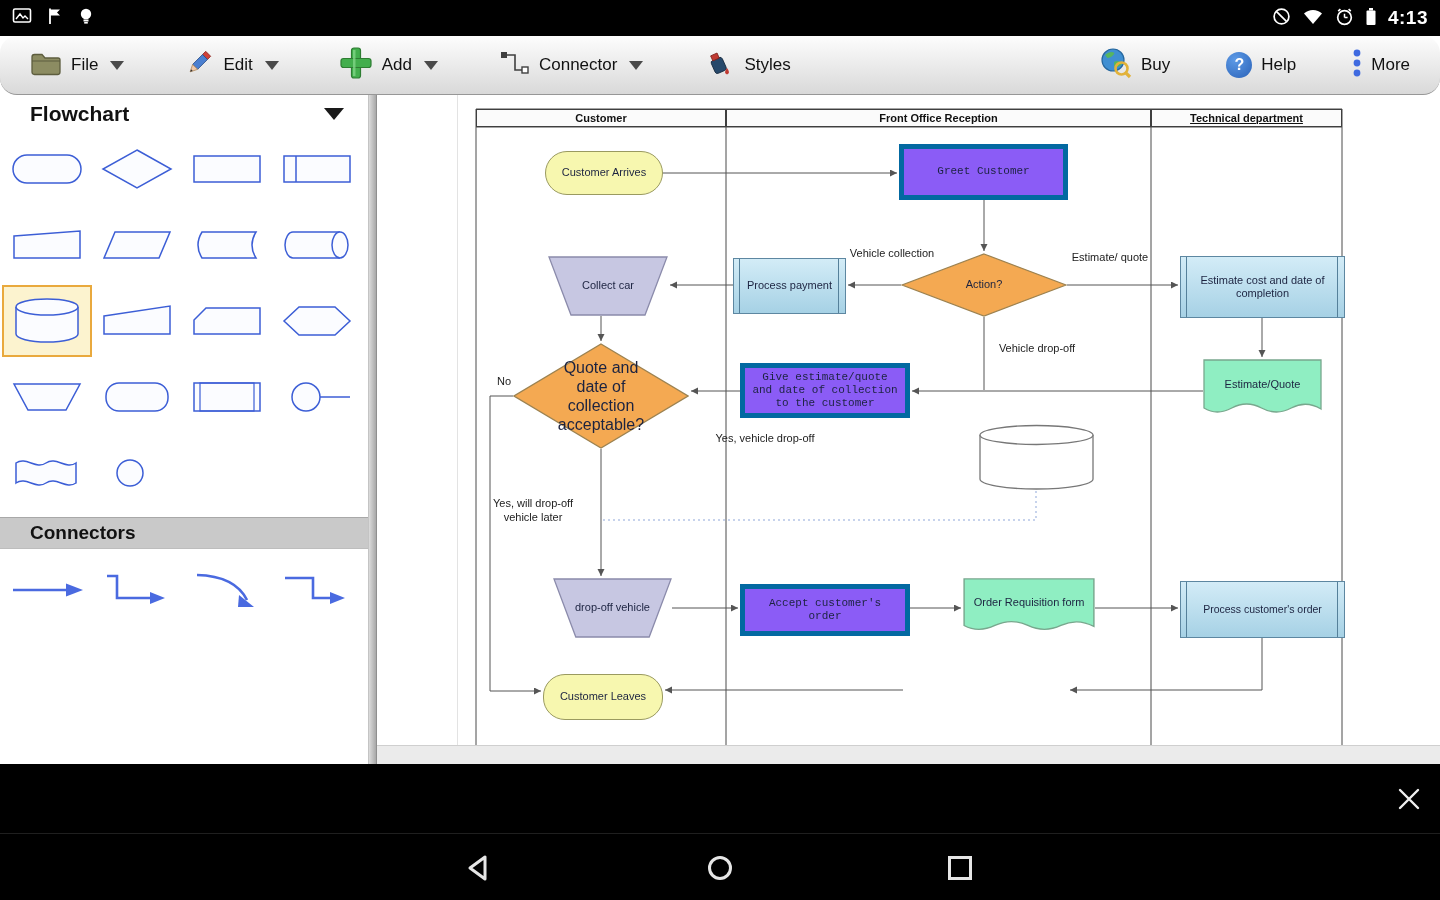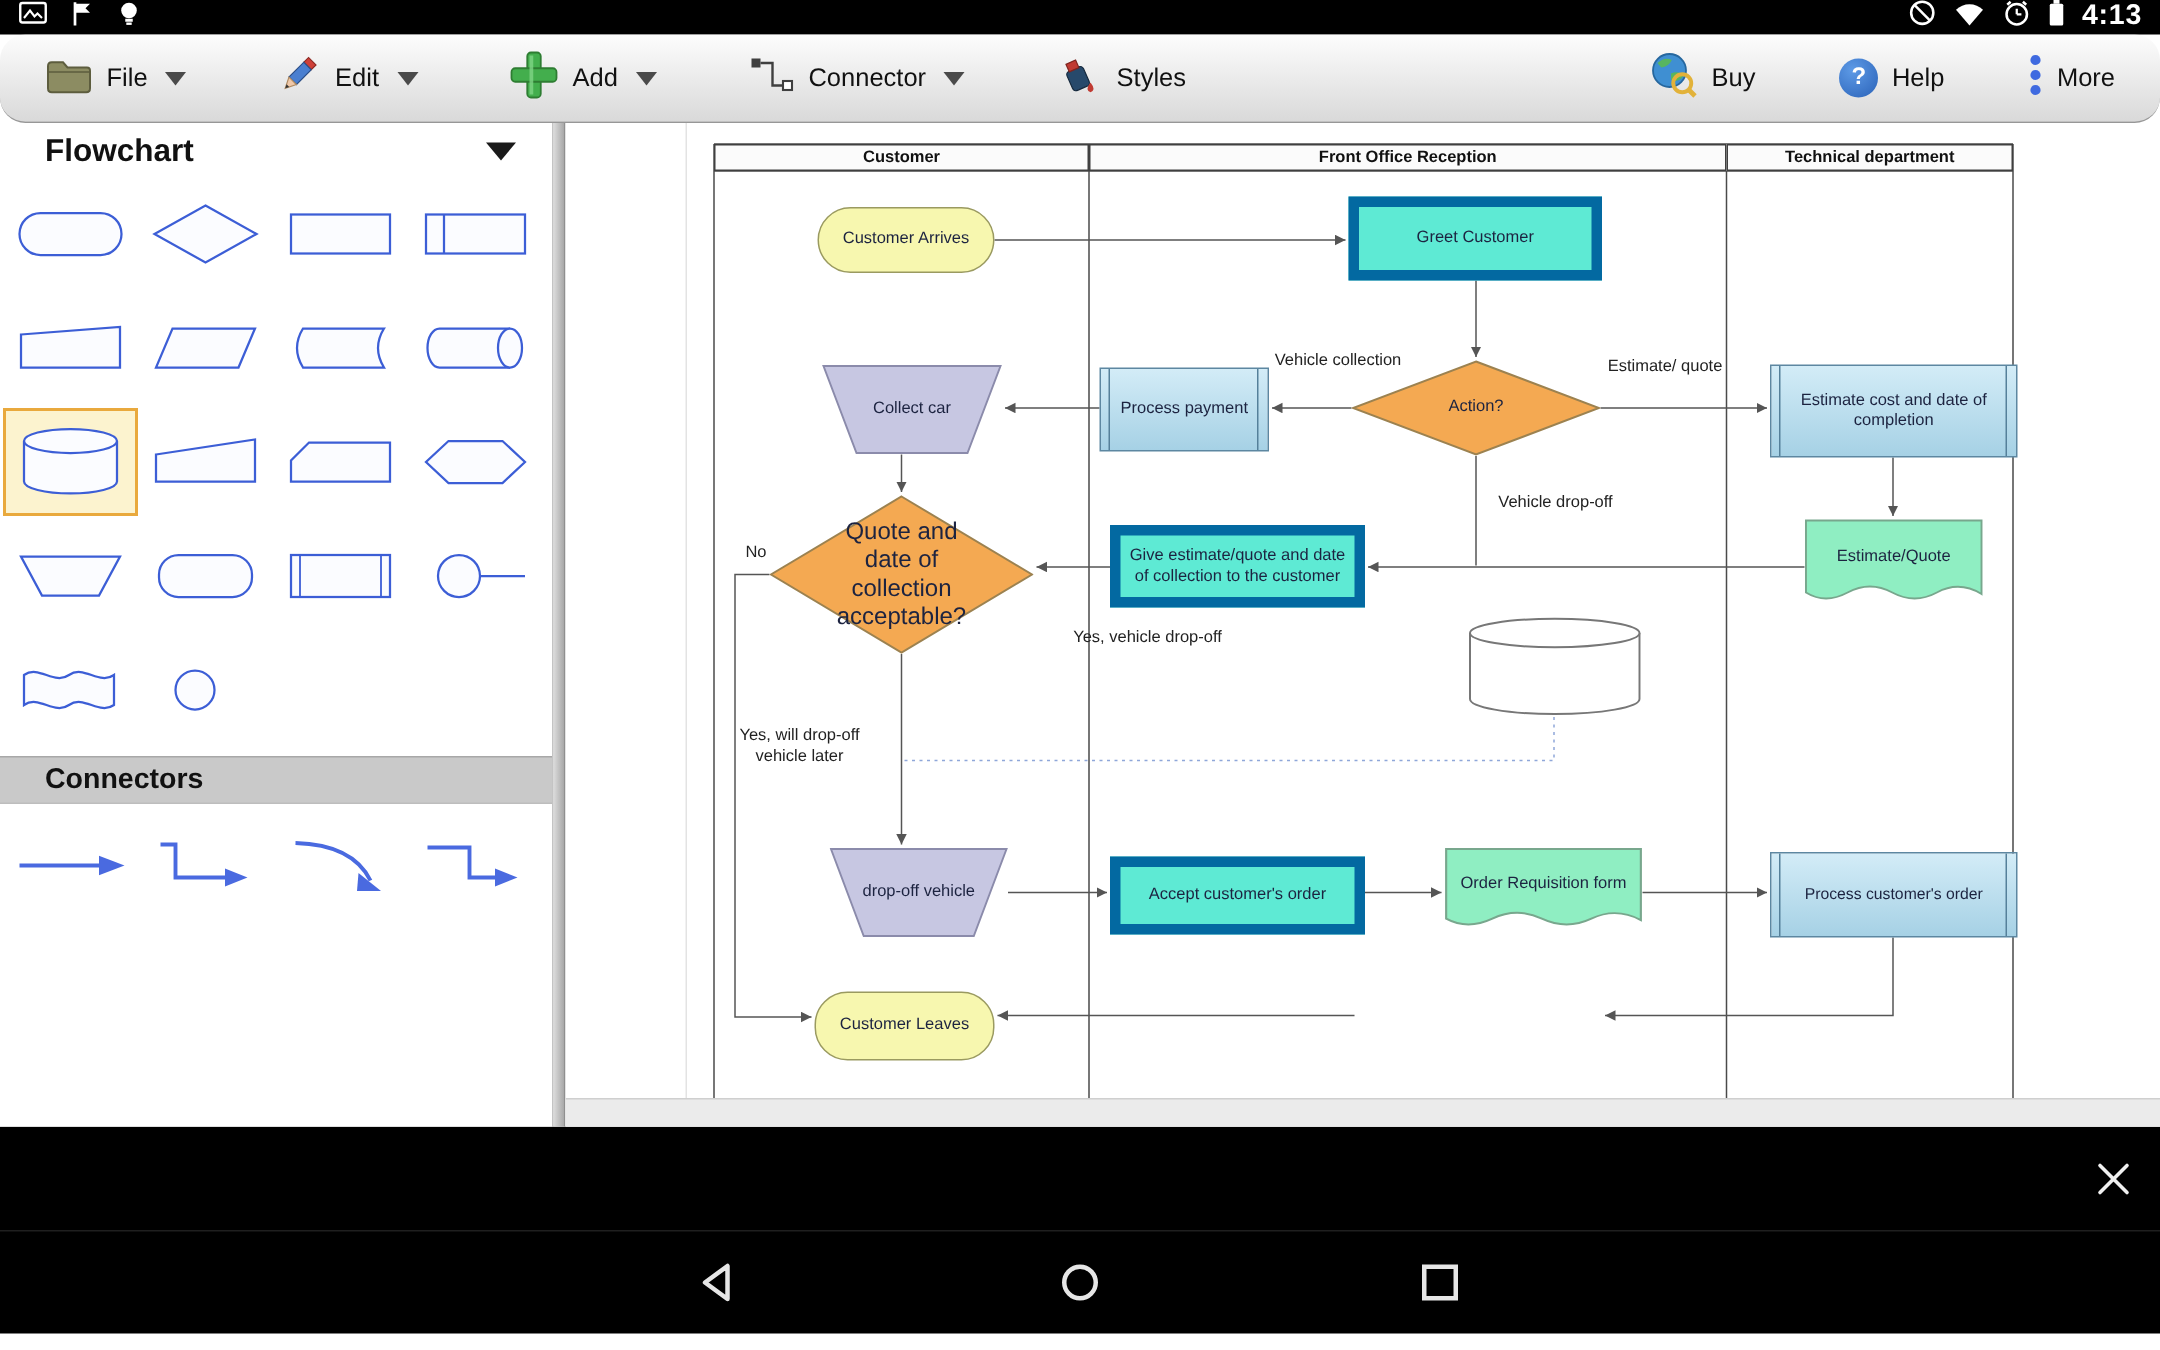--- a/index.html
+++ b/index.html
@@ -1,20 +1,20 @@
 <!DOCTYPE html>
 <html><head>
 <meta charset="utf-8">
 <style>
   html,body{margin:0;padding:0;background:#000;}
   body{width:1440px;height:900px;overflow:hidden;font-family:"Liberation Sans",sans-serif;}
   .screen{position:relative;width:1440px;height:900px;background:#fff;}
 
   
-  .status-bar{height:23px;background:#000;display:flex;align-items:flex-end;padding:0 12px;gap:16px;}
+  .status-bar{height:36px;background:#000;display:flex;align-items:center;padding:0 12px;gap:16px;}
   .sb-left{display:flex;align-items:center;gap:14px;}
   .sb-right{margin-left:auto;display:flex;align-items:center;gap:11px;}
   .sb-time{color:#fff;font-size:19px;font-weight:bold;letter-spacing:.5px;}
 
   
   .toolbar{height:58px;background:linear-gradient(#fdfdfd,#d9d9d9);border-bottom:1px solid #979797;display:flex;align-items:center;padding:0 30px;border-radius:17px;}
   .tb-item{display:flex;align-items:center;gap:9px;font-size:17px;color:#111;margin-right:60px;cursor:pointer;white-space:nowrap;}
   .tb-item.right{margin-right:56px;}
   .tb-item.last{margin-right:0;}
   .tb-spacer{flex:1;}
@@ -40,21 +40,21 @@
   .conn-grid{display:grid;grid-template-columns:repeat(4,90px);padding:12px 0 0 2px;}
   .conn-cell{height:58px;display:flex;align-items:center;justify-content:center;cursor:pointer;}
 
   
   .edges-svg{position:absolute;inset:0;width:100%;height:100%;}
   .edge{stroke:#555;stroke-width:1;fill:none;}
   .lane-line{stroke:#4a4a4a;stroke-width:1;fill:none;}
   .edge-dotted{stroke:#8fa7d9;stroke-width:1;fill:none;stroke-dasharray:2 3;}
   .lane-head{position:absolute;height:18px;top:14px;border:1px solid #3f3f3f;background:#fbfbfb;box-sizing:border-box;display:flex;align-items:center;justify-content:center;font-size:11px;font-weight:bold;color:#111;}
   .node{position:absolute;box-sizing:border-box;display:flex;align-items:center;justify-content:center;text-align:center;font-size:11px;color:#1c2340;line-height:1.2;padding:2px 6px;cursor:pointer;}
-  .n-lav{background:#5eead4;border:7px solid #0369a1;}
+  .n-lav{background:#8b5cf6;border:5px solid #0369a1;font-family:Liberation Mono, monospace;}
   .n-yellow{background:#f7f7af;border:1px solid #9a9a60;border-radius:22px;}
   .n-yellow.big-round{border-radius:30px;}
   .n-blue{border:1px solid #5d87a1;background-image:linear-gradient(#55809a,#55809a),linear-gradient(#55809a,#55809a),linear-gradient(#d3ecf7,#a6d1e5);background-size:1px 100%,1px 100%,100% 100%;background-position:5px 0,calc(100% - 6px) 0,0 0;background-repeat:no-repeat;}
   .svg-node{position:absolute;cursor:pointer;}
   .svg-node svg{position:absolute;inset:0;width:100%;height:100%;}
   .svg-node .lbl{position:absolute;inset:0;display:flex;align-items:center;justify-content:center;text-align:center;font-size:11px;color:#1c2340;line-height:1.2;padding:0 16px;}
   .svg-node .lbl.wide-pad{padding:0 38px;font-size:16px;}
   .svg-node .lbl.doc-pad{padding:2px 10px 12px 10px;}
   .edge-label{position:absolute;font-size:11px;color:#222;text-align:center;line-height:1.25;}
   .h-scroll{position:absolute;left:0;right:0;bottom:0;height:18px;background:#ebebeb;border-top:1px solid #cfcfcf;}
@@ -387,21 +387,21 @@
         <path class="edge" marker-end="url(#arr)" d="M672,607 H738"></path>
         <path class="edge" marker-end="url(#arr)" d="M910,607 H961"></path>
         <path class="edge" marker-end="url(#arr)" d="M1095,607 H1178"></path>
         <path class="edge" marker-end="url(#arr)" d="M1262,637 V689 H1070"></path>
         <path class="edge" marker-end="url(#arr)" d="M903,689 H665"></path>
         <path class="edge-dotted" d="M1036,490 V519 H602"></path>
       </svg>
 
       <div class="lane-head" style="left:99px;width:250px;">Customer</div>
       <div class="lane-head" style="left:349px;width:425px;">Front Office Reception</div>
-      <div class="lane-head" style="left:774px;width:191px;">Technical department</div>
+      <div class="lane-head" style="left:774px;width:191px;text-decoration:underline;">Technical department</div>
 
       <div class="node n-yellow" style="left:168px;top:56px;width:118px;height:44px;">Customer Arrives</div>
       <div class="node n-lav" style="left:522px;top:49px;width:169px;height:56px;">Greet Customer</div>
 
       <div class="svg-node" style="left:171px;top:161px;width:120px;height:60px;">
         <svg viewBox="0 0 120 60" preserveAspectRatio="none">
             <polygon points="1,1 119,1 97,59 23,59" fill="#c7c7e2" stroke="#8b8bab" stroke-width="1.3"></polygon>
           </svg>
         <span class="lbl">Collect car</span>
       </div>

